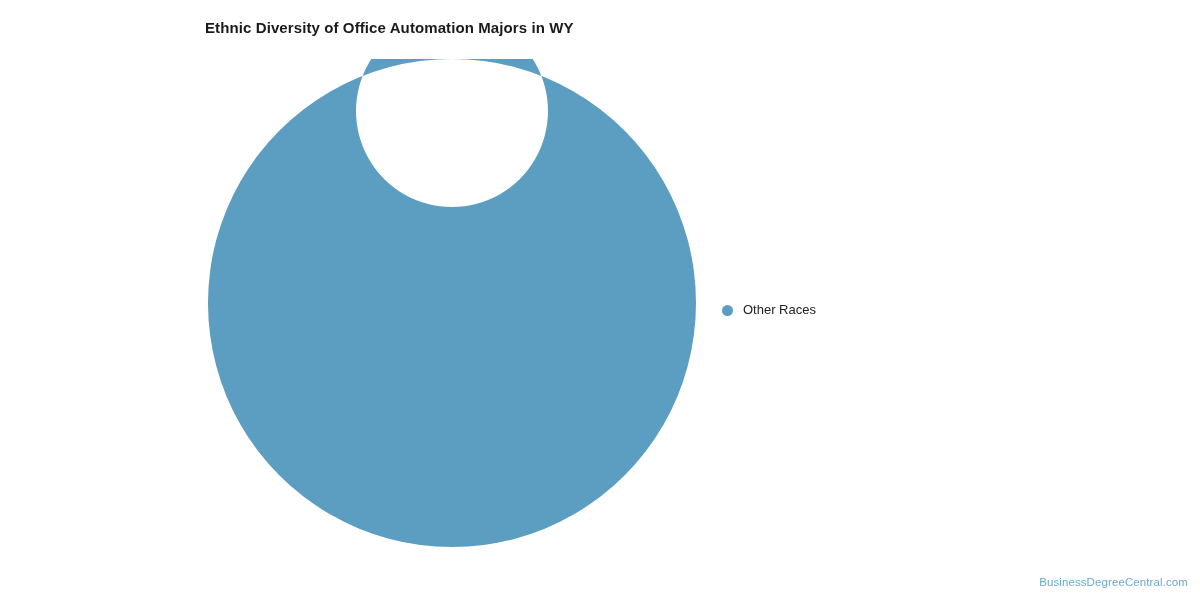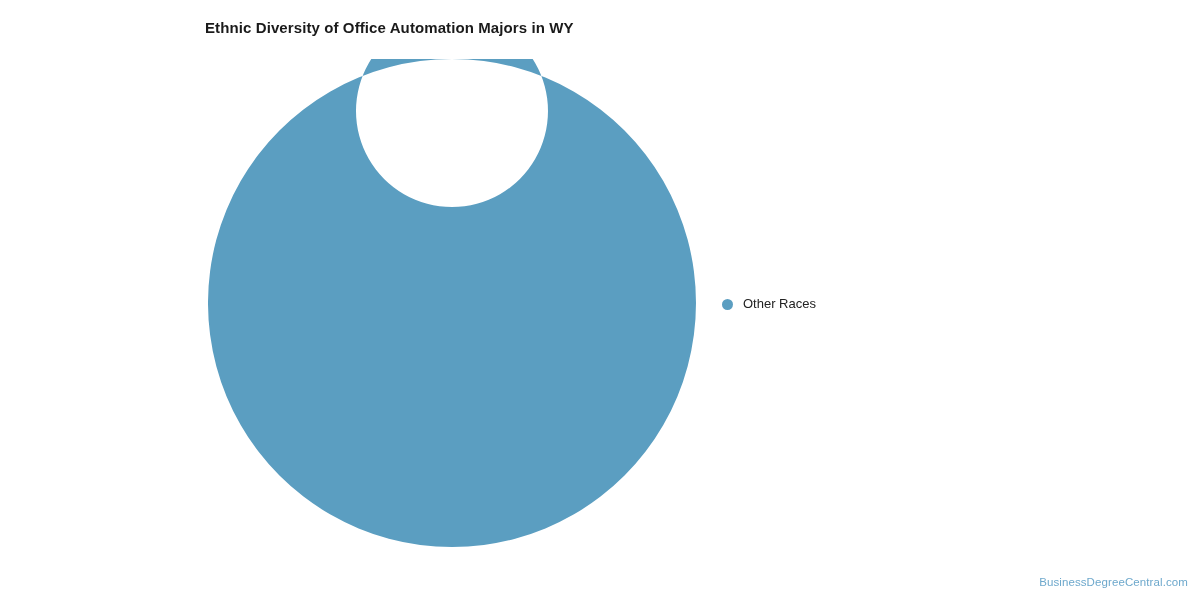--- a/index.html
+++ b/index.html
@@ -49,21 +49,21 @@
   #donut-svg {
     display: block;
     width: 488px;
     height: 488px;
   }
 
   
   #legend {
     position: absolute;
     left: 722px;
-    top: 294px;
+    top: 300px;
     display: flex;
     flex-direction: column;
     gap: 6px;
   }
   .legend-item {
     display: flex;
     align-items: center;
     height: 20px;
     white-space: nowrap;
   }

